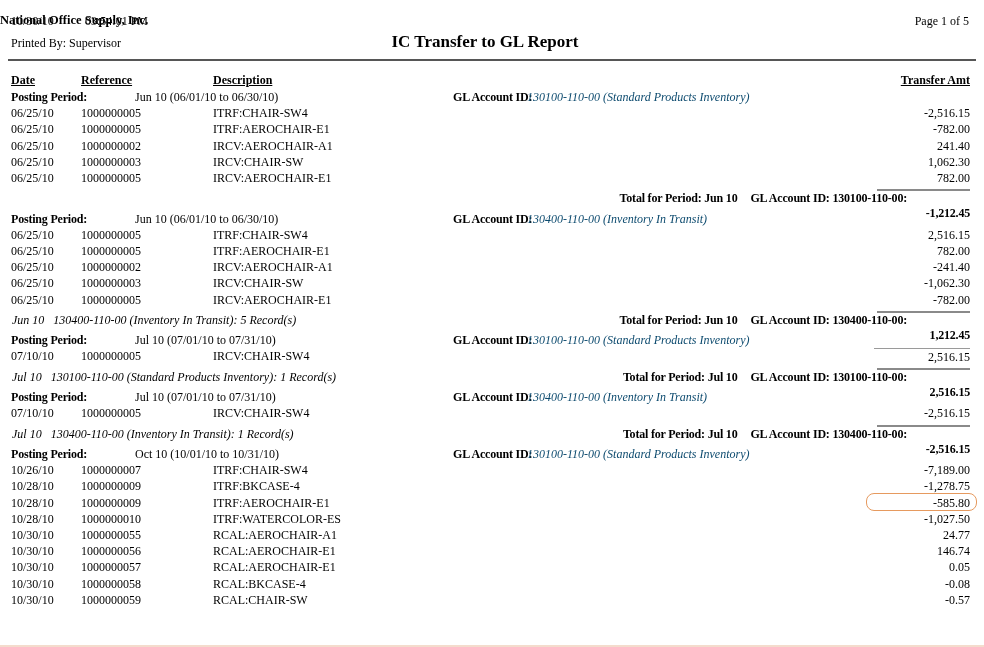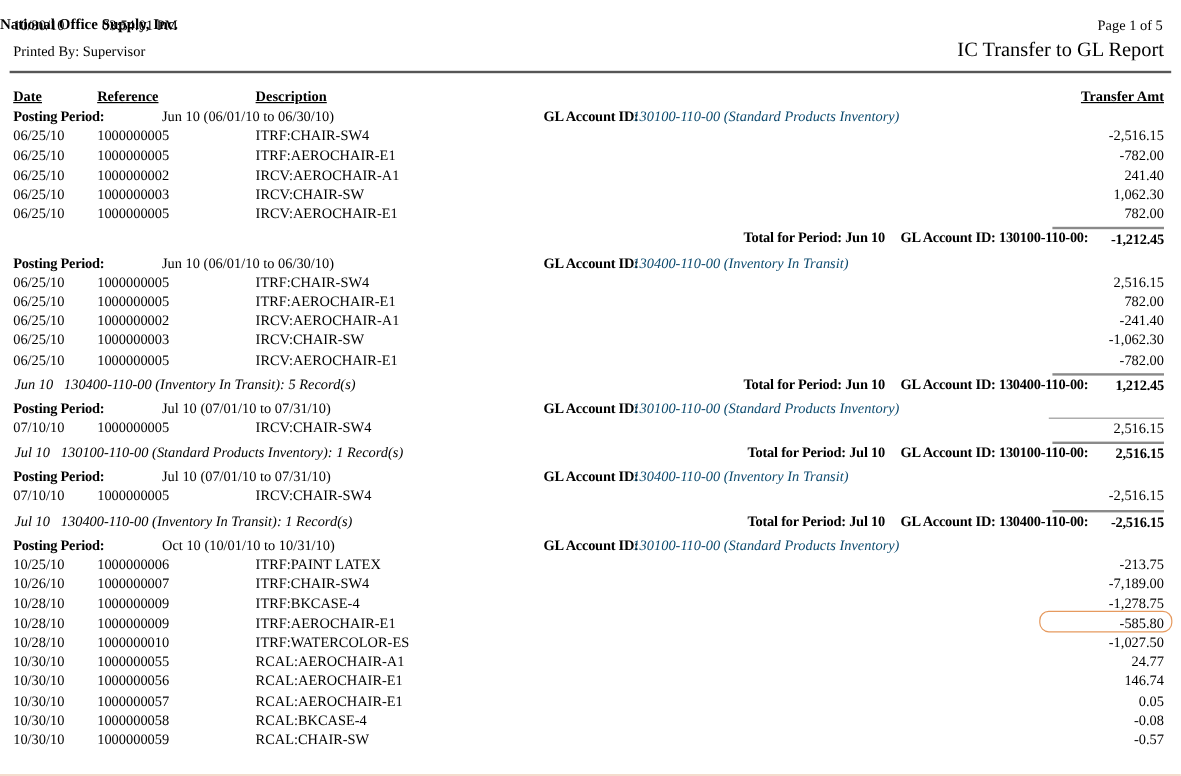--- a/index.html
+++ b/index.html
@@ -9,21 +9,21 @@
     font-family:"Liberation Serif","DejaVu Serif",serif;
   }
   .page{position:absolute;inset:0;background:#fff;}
 
   
   .hdr{position:relative;height:89px;}
   .hdr .dt  {position:absolute;left:11px; top:14px;font-size:12px;}
   .hdr .tm  {position:absolute;left:85px; top:14px;font-size:12px;}
   .hdr .pb  {position:absolute;left:11px; top:36px;font-size:12px;}
   .hdr .co  {position:absolute;left:0;right:0;top:13px;text-align:left;font-weight:bold;font-size:12.5px;}
-  .hdr .ttl {position:absolute;left:0;right:14px;top:32px;text-align:right;font-weight:normal;font-size:17px;}
+  .hdr .ttl {position:absolute;left:0;right:14px;top:32px;text-align:center;font-weight:bold;font-size:17px;}
   .hdr .pg  {position:absolute;right:15px;top:14px;font-size:12px;}
   .hdr .sep {position:absolute;left:8px;right:8px;top:59px;border-top:2px solid #565656;}
   .ch{position:absolute;top:73px;font-size:12px;font-weight:bold;text-decoration:underline;white-space:pre;}
   .ch.c1{left:11px}.ch.c2{left:81px}.ch.c3{left:213px}.ch.c4{right:14px}
 
   
   #report-body{position:relative;}
   .line{position:relative;height:16.2px;line-height:16.2px;font-size:12px;}
   .pp-label{position:absolute;left:11px;font-weight:bold;letter-spacing:-0.2px;}
   .pp-val  {position:absolute;left:108px;white-space:pre;margin-left:27px;}
@@ -36,21 +36,21 @@
   .c-amt.rule{border-top:1px solid #9a9a9a;}
   .c-amt.hl::after{
     content:"";position:absolute;left:-8px;right:-7px;top:-1.5px;bottom:0;
     border:1.5px solid #e69a5f;border-radius:8px;pointer-events:none;
   }
 
   .total-line{position:relative;height:24.5px;font-size:12px;}
   .summary {position:absolute;left:12px;top:5px;font-style:italic;white-space:pre;}
   .t-labels{position:absolute;right:77px;top:5px;font-weight:bold;white-space:pre;display:flex;gap:13px;letter-spacing:-0.2px;margin-left:10px;}
   .t-amt   {position:absolute;right:14px;top:3px;width:93px;text-align:right;font-weight:bold;
-            border-top:2px solid #8a8a8a;padding-top:1px;letter-spacing:-0.2px;}
+            border-top:2px solid #8a8a8a;padding-top:15px;letter-spacing:-0.2px;}
 
   .bottom-edge{position:absolute;left:0;right:0;bottom:0;height:2px;background:#f4dccd;}
 </style>
 </head>
 <body>
 
 <div class="page">
 
   <div class="hdr">
     <span class="dt">10/30/10</span>
@@ -191,26 +191,20 @@
         </div>
       </div>
       <div class="section">
         <div class="line">
           <span class="pp-label">Posting Period:</span>
           <span class="pp-val">Oct 10 (10/01/10 to 10/31/10)</span>
           <span class="gl-label">GL Account ID:</span>
           <span class="gl-val">130100-110-00 (Standard Products Inventory)</span>
         </div>
         <div class="line">
-          <span class="c-date">10/25/10</span>
-          <span class="c-ref">1000000006</span>
-          <span class="c-desc">ITRF:PAINT LATEX</span>
-          <span class="c-amt">-213.75</span>
-        </div>
-        <div class="line">
           <span class="c-date">10/26/10</span>
           <span class="c-ref">1000000007</span>
           <span class="c-desc">ITRF:CHAIR-SW4</span>
           <span class="c-amt">-7,189.00</span>
         </div>
         <div class="line">
           <span class="c-date">10/28/10</span>
           <span class="c-ref">1000000009</span>
           <span class="c-desc">ITRF:BKCASE-4</span>
           <span class="c-amt">-1,278.75</span>

